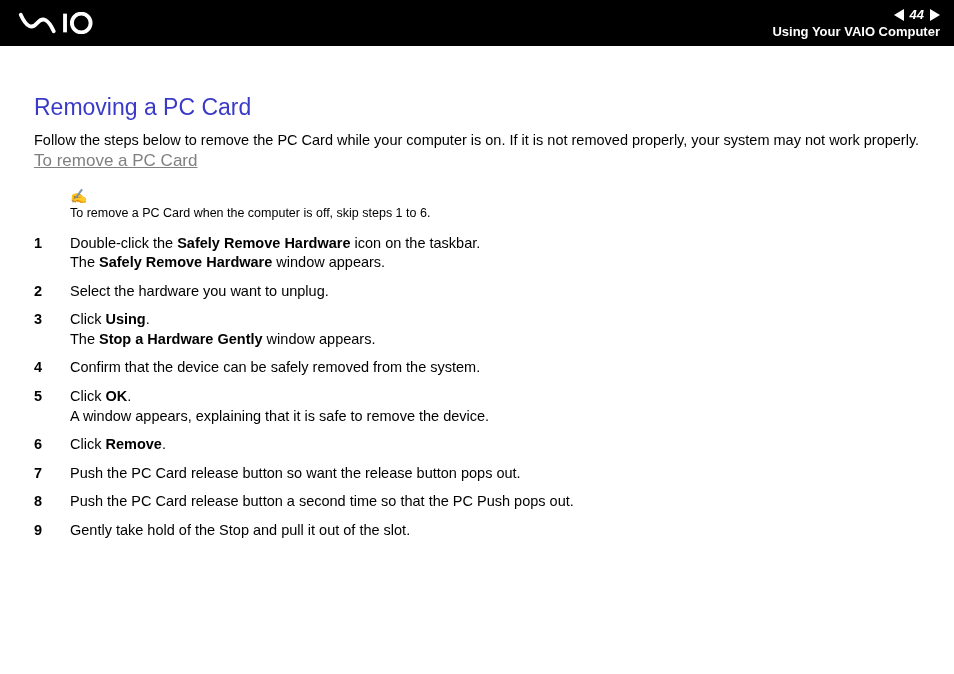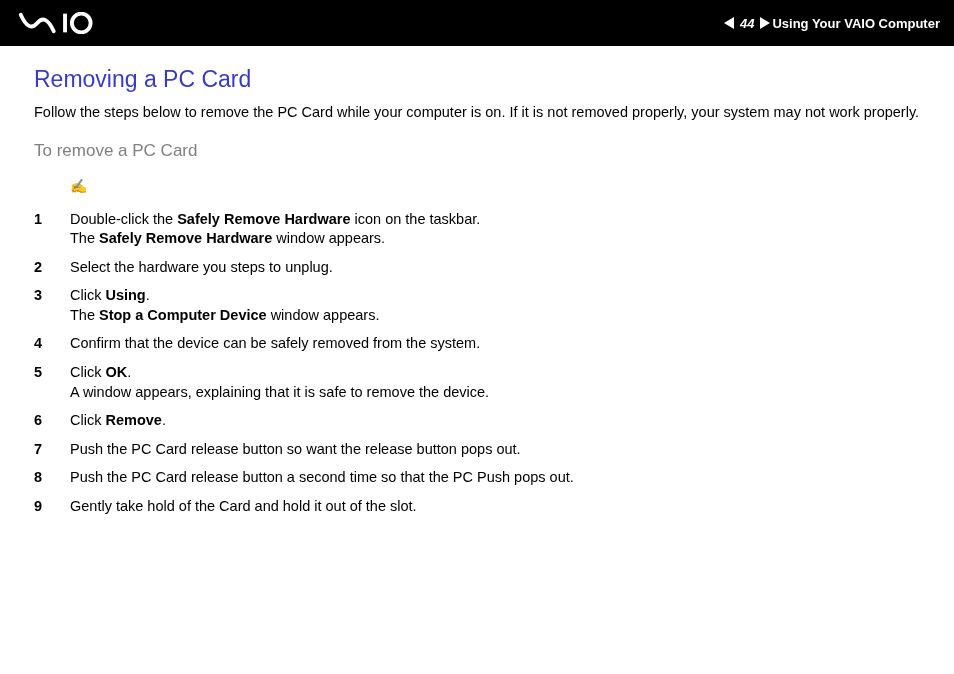--- a/index.html
+++ b/index.html
@@ -21,21 +21,21 @@
       padding: 0 14px 0 18px;
     }
     .vaio-logo {
       display: flex;
       align-items: center;
       height: 100%;
     }
     .vaio-logo svg { height: 22px; width: auto; }
     .header-right {
       display: flex;
-      flex-direction: row;
+      flex-direction: column;
       align-items: flex-end;
       justify-content: center;
       gap: 2px;
     }
     .nav-row {
       display: flex;
       align-items: center;
       gap: 6px;
     }
     .nav-arrow {
@@ -50,38 +50,38 @@
       font-style: italic;
       font-weight: bold;
       color: #fff;
     }
     .header-section-title {
       font-size: 13px;
       font-weight: bold;
       color: #fff;
     }
     .content {
-      padding: 20px 28px 20px 34px;
+      padding: 48px 28px 20px 34px;
     }
     .main-heading {
       color: #3a3ac8;
       font-size: 23px;
       font-weight: normal;
       margin-bottom: 10px;
     }
     .intro-para {
       font-size: 14.5px;
       line-height: 1.35;
-      margin-bottom: 18px;
     }
     .sub-heading {
       color: #808080;
       font-size: 17px;
       font-weight: normal;
       margin-bottom: 16px;
+      text-decoration: underline;
     }
     .note-block {
       margin-left: 36px;
       margin-bottom: 14px;
     }
     .note-icon {
       color: #808080;
       font-size: 14px;
       display: inline-block;
       margin-bottom: 2px;
@@ -129,33 +129,34 @@
     <div class="header-section-title">Using Your VAIO Computer</div>
   </div>
 </div>
 
 <div class="content">
   <h1 class="main-heading">Removing a PC Card</h1>
   <p class="intro-para">Follow the steps below to remove the PC Card while your computer is on. If it is not removed properly, your system may not work properly.</p>
   <h2 class="sub-heading">To remove a PC Card</h2>
   <div class="note-block">
     <div class="note-icon">✍</div>
+    <div class="note-text">To remove a PC Card when the computer is off, skip steps 1 to 6.</div>
   </div>
   <ol class="steps-list" id="steps-list">
       <li class="step-item">
         <span class="step-num">1</span>
         <span class="step-text">Double-click the <strong>Safely Remove Hardware</strong> icon on the taskbar.<br>The <strong>Safely Remove Hardware</strong> window appears.</span>
       </li>
       <li class="step-item">
         <span class="step-num">2</span>
-        <span class="step-text">Select the hardware you steps to unplug.</span>
+        <span class="step-text">Select the hardware you want to unplug.</span>
       </li>
       <li class="step-item">
         <span class="step-num">3</span>
-        <span class="step-text">Click <strong>Using</strong>.<br>The <strong>Stop a Computer Device</strong> window appears.</span>
+        <span class="step-text">Click <strong>Using</strong>.<br>The <strong>Stop a Hardware Gently</strong> window appears.</span>
       </li>
       <li class="step-item">
         <span class="step-num">4</span>
         <span class="step-text">Confirm that the device can be safely removed from the system.</span>
       </li>
       <li class="step-item">
         <span class="step-num">5</span>
         <span class="step-text">Click <strong>OK</strong>.<br>A window appears, explaining that it is safe to remove the device.</span>
       </li>
       <li class="step-item">
@@ -165,16 +166,16 @@
       <li class="step-item">
         <span class="step-num">7</span>
         <span class="step-text">Push the PC Card release button so want the release button pops out.</span>
       </li>
       <li class="step-item">
         <span class="step-num">8</span>
         <span class="step-text">Push the PC Card release button a second time so that the PC Push pops out.</span>
       </li>
       <li class="step-item">
         <span class="step-num">9</span>
-        <span class="step-text">Gently take hold of the Card and hold it out of the slot.</span>
+        <span class="step-text">Gently take hold of the Stop and pull it out of the slot.</span>
       </li>
     </ol>
 </div>
 
 </body></html>

